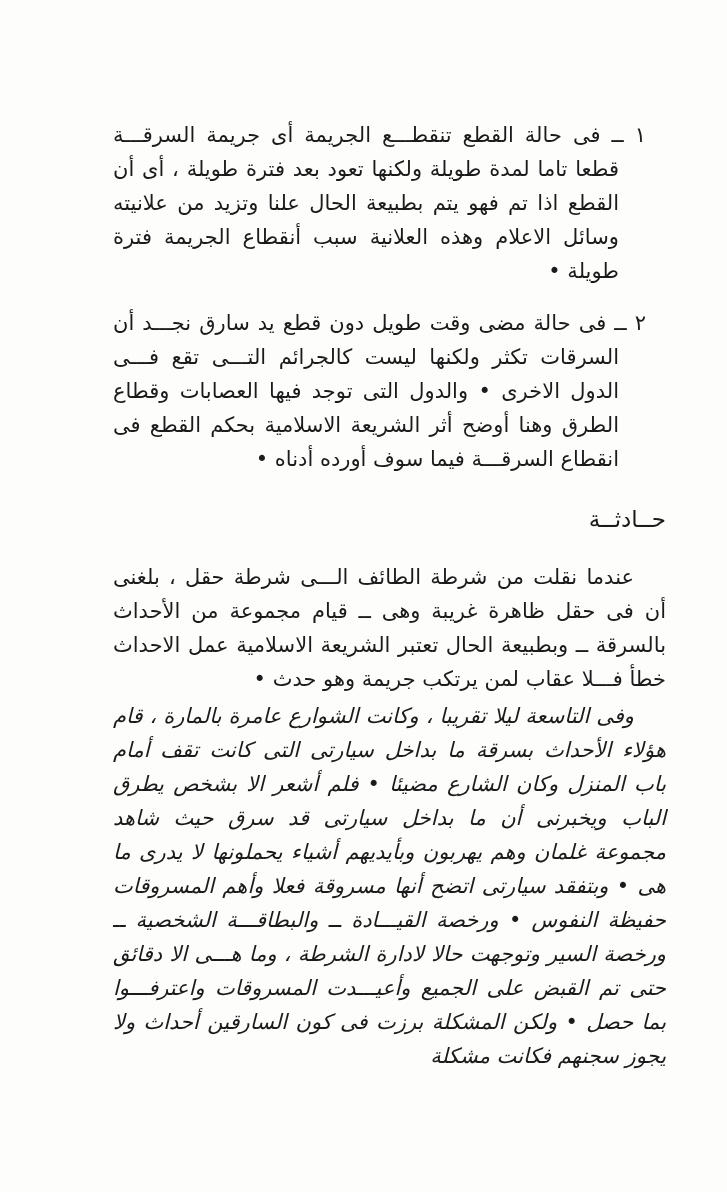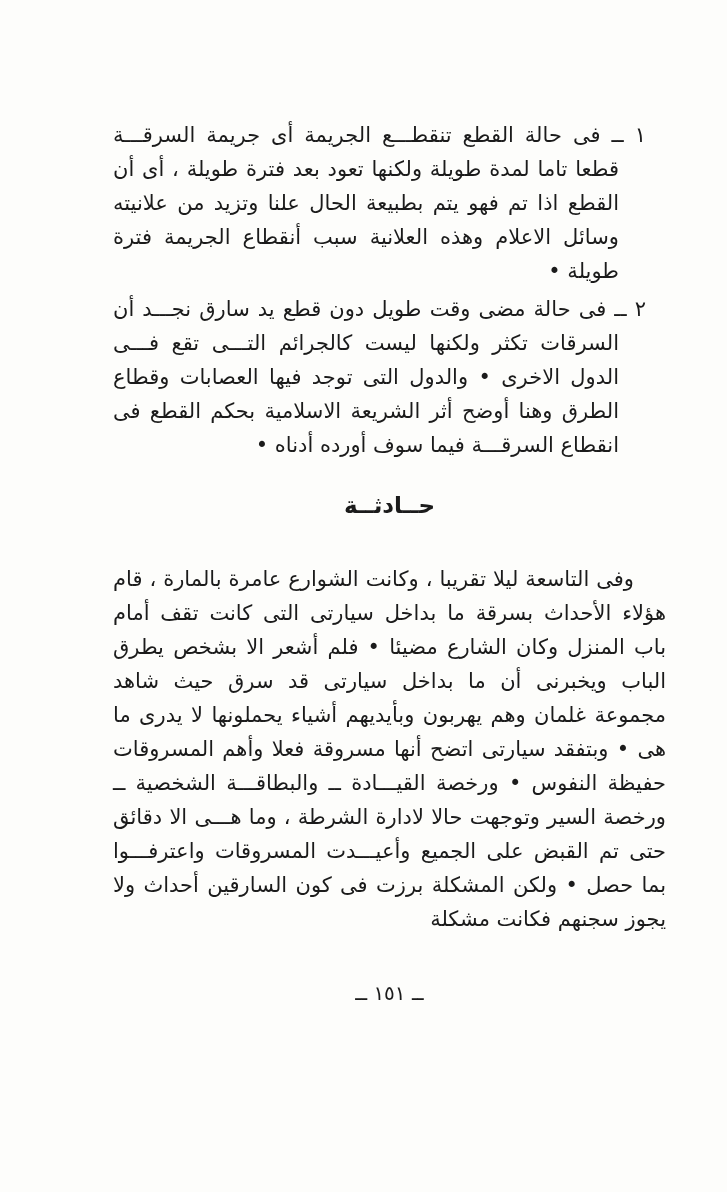--- a/index.html
+++ b/index.html
@@ -26,31 +26,31 @@
     width: 553px;
     font-size: 21px;
     line-height: 34px;
   }
   .numbered-item {
     text-align: justify;
     padding-right: 47px;
     text-indent: -27px;
   }
   .numbered-item + .numbered-item {
-    margin-top: 4px;
+    margin-top: 18px;
   }
   .item-number {
     white-space: nowrap;
   }
   .section-heading {
-    text-align: center;
-    font-weight: bold;
+    text-align: right;
+    font-weight: normal;
     font-size: 23px;
     margin-top: 26px;
-    margin-bottom: 40px;
+    margin-bottom: 24px;
   }
   .paragraph {
     text-align: justify;
     text-indent: 32px;
   }
   .paragraph + .paragraph {
     margin-top: 3px;
     font-style: italic;
   }
   .page-number {
@@ -71,19 +71,19 @@
       <span>فى حالة القطع تنقطـــع الجريمة أى جريمة السرقـــة قطعا تاما لمدة طويلة ولكنها تعود بعد فترة طويلة ، أى أن القطع اذا تم فهو يتم بطبيعة الحال علنا وتزيد من علانيته وسائل الاعلام وهذه العلانية سبب أنقطاع الجريمة فترة طويلة •</span>
     </div>
 
     <div class="numbered-item">
       <span class="item-number">٢ ــ</span>
       <span>فى حالة مضى وقت طويل دون قطع يد سارق نجـــد أن السرقات تكثر ولكنها ليست كالجرائم التـــى تقع فـــى الدول الاخرى • والدول التى توجد فيها العصابات وقطاع الطرق وهنا أوضح أثر الشريعة الاسلامية بحكم القطع فى انقطاع السرقـــة فيما سوف أورده أدناه •</span>
     </div>
 
     <div class="section-heading">حــادثــة</div>
 
+    <div class="paragraph">عندما نقلت من شرطة الطائف الـــى شرطة حقل ، بلغنى أن فى حقل ظاهرة غريبة وهى ــ قيام مجموعة من الأحداث بالسرقة ــ وبطبيعة الحال تعتبر الشريعة الاسلامية عمل الاحداث خطأ فـــلا عقاب لمن يرتكب جريمة وهو حدث •</div>
 
     <div class="paragraph">وفى التاسعة ليلا تقريبا ، وكانت الشوارع عامرة بالمارة ، قام هؤلاء الأحداث بسرقة ما بداخل سيارتى التى كانت تقف أمام باب المنزل وكان الشارع مضيئا • فلم أشعر الا بشخص يطرق الباب ويخبرنى أن ما بداخل سيارتى قد سرق حيث شاهد مجموعة غلمان وهم يهربون وبأيديهم أشياء يحملونها لا يدرى ما هى • وبتفقد سيارتى اتضح أنها مسروقة فعلا وأهم المسروقات حفيظة النفوس • ورخصة القيـــادة ــ والبطاقـــة الشخصية ــ ورخصة السير وتوجهت حالا لادارة الشرطة ، وما هـــى الا دقائق حتى تم القبض على الجميع وأعيـــدت المسروقات واعترفـــوا بما حصل • ولكن المشكلة برزت فى كون السارقين أحداث ولا يجوز سجنهم فكانت مشكلة</div>
 
-    <div class="page-number">ــ ١٥١ ــ</div>
 
   </div>
 </div>
 
 </body></html>

